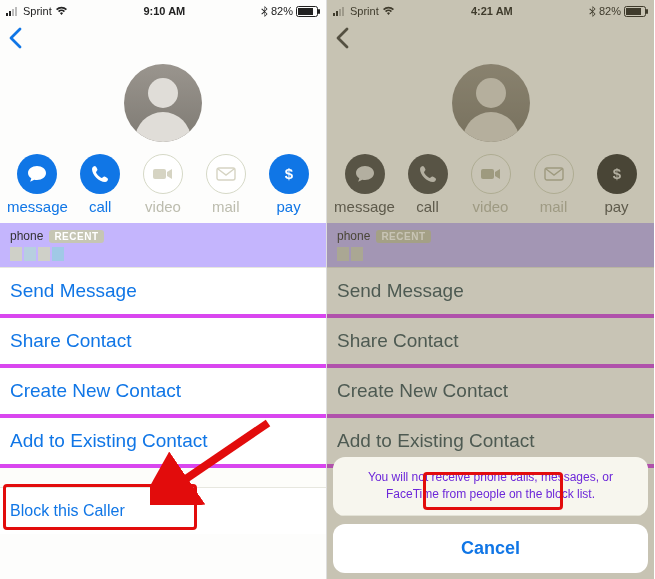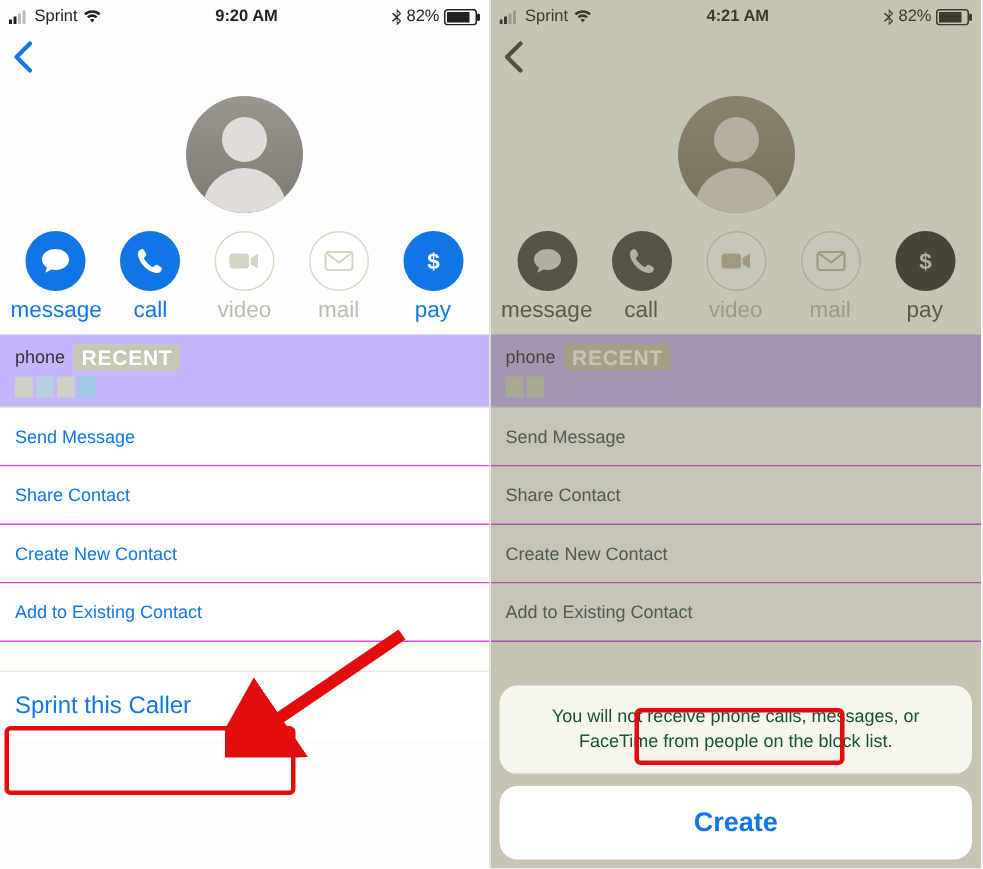--- a/index.html
+++ b/index.html
@@ -25,36 +25,36 @@
   .action { display: flex; flex-direction: column; align-items: center; gap: 4px; width: 56px; }
   .action .circ { width: 40px; height: 40px; border-radius: 50%; display: flex; align-items: center; justify-content: center; }
   .action .lbl { font-size: 15px; }
   .blue-fill { background: #1076e6; color: #fff; }
   .blue-outline { background: #fff; border: 1px solid #d6d9c7; color: #cfcfc2; }
   .blue-text { color: #1076e6; }
   .grey-text { color: #bcbcae; }
 
   .section { padding: 6px 10px 4px 10px; border-bottom: 1px solid #e7e7df; background: #c4b5fd; }
   .field-label { font-size: 12px; color: #333; display: flex; align-items: center; gap: 6px; }
-  .badge { background: #c6c6b4; color: #fff; font-size: 14px; padding: 1px 5px; border-radius: 3px; font-weight: 600; letter-spacing: 0.5px; }
+  .badge { background: #c6c6b4; color: #fff; font-size: 10px; padding: 1px 5px; border-radius: 3px; font-weight: 600; letter-spacing: 0.5px; }
   .blurred { margin-top: 4px; height: 16px; width: 60px; display: flex; gap: 2px; }
   .blurred span { display:inline-block; width: 12px; height: 14px; background: #cfd0c8; }
   .blurred span.b1 { background: #b7cfe0; }
   .blurred span.b2 { background: #a0c9e6; }
 
-  .list-item { padding: 12px 10px; border-bottom: 1px solid #d946ef; font-size: 12px; color: #1076e6; background: #fff; }
+  .list-item { padding: 12px 10px; border-bottom: 4px solid #d946ef; font-size: 19px; color: #1076e6; background: #fff; }
   .spacer { height: 20px; background: #fdfdfa; border-bottom: 1px solid #e7e7df; }
   .block-item { padding: 14px 10px; font-size: 16px; color: #1076e6; background: #fff; }
 
   .red-box { position: absolute; border: 3px solid #e20c0c; border-radius: 4px; z-index: 20; pointer-events: none; }
 
   
   .sheet-wrap { position: absolute; left: 6px; right: 6px; bottom: 6px; z-index: 10; }
   .sheet { background: #f7f6ee; border-radius: 12px; overflow: hidden; margin-bottom: 8px; }
-  .sheet-msg { text-align: center; font-size: 12px; color: #14532d; padding: 12px 18px; border-bottom: 1px solid #e3e2d6; line-height: 1.4; }
+  .sheet-msg { text-align: center; font-size: 12px; color: #6d28d9; padding: 12px 18px; border-bottom: 1px solid #e3e2d6; line-height: 1.4; }
   .sheet-btn { text-align: center; padding: 14px 0; font-size: 18px; }
   .sheet-btn.destructive { color: #e64b2f; }
   .sheet-cancel { background: #fff; border-radius: 12px; text-align: center; padding: 14px 0; font-size: 18px; font-weight: 600; color: #1076e6; }
 
   svg { display: block; }
 </style>
 </head>
 <body>
 
 <div class="row">
@@ -70,21 +70,21 @@
               <rect x="9" y="1" width="2" height="9" fill="#bbb"></rect>
             </svg>
         </span>
         <span>Sprint</span>
         <span>
           <svg width="13" height="10" viewBox="0 0 13 10">
               <path d="M6.5 9 L5 7.2 A2 2 0 0 1 8 7.2 Z M3 5 A5 5 0 0 1 10 5 L8.8 6.2 A3.3 3.3 0 0 0 4.2 6.2 Z M1 3 A8 8 0 0 1 12 3 L10.8 4.2 A6.2 6.2 0 0 0 2.2 4.2 Z" fill="#222"></path>
             </svg>
         </span>
       </div>
-      <div class="sb-center">9:20 AM</div>
+      <div class="sb-center">9:10 AM</div>
       <div class="sb-right">
         <span>
           <svg width="7" height="11" viewBox="0 0 7 11">
               <path d="M3.5 0 L6.5 3 L4 5.5 L6.5 8 L3.5 11 L3.5 6.3 L1 8.5 L0.3 7.8 L3 5.5 L0.3 3.2 L1 2.5 L3.5 4.7 Z M4 1.6 L4 4.5 L5.4 3 Z M4 6.5 L4 9.4 L5.4 8 Z" fill="#222"></path>
             </svg>
         </span>
         <span>82%</span>
         <span>
           <svg width="24" height="11" viewBox="0 0 24 11">
               <rect x="0.5" y="0.5" width="21" height="10" rx="2" fill="none" stroke="#222"></rect>
@@ -166,21 +166,21 @@
           <span></span>
           <span class="b2"></span>
       </div>
     </div>
 
     <div class="list-item">Send Message</div>
     <div class="list-item">Share Contact</div>
     <div class="list-item">Create New Contact</div>
     <div class="list-item">Add to Existing Contact</div>
     <div class="spacer"></div>
-    <div class="block-item">Sprint this Caller</div>
+    <div class="block-item">Block this Caller</div>
 
     <div class="red-box" style="left:3px; top:484px; width:194px; height:46px;"></div>
 
     <svg style="position:absolute; left:150px; top:415px; z-index:20;" width="130" height="90" viewBox="0 0 130 90">
       <defs>
           <marker id="ah1" markerWidth="8" markerHeight="8" refX="2" refY="4" orient="auto">
             <path d="M0 0 L8 4 L0 8 Z" fill="#e20c0c"></path>
           </marker>
         </defs>
       <line x1="118" y1="8" x2="24" y2="72" stroke="#e20c0c" stroke-width="8" marker-end="url(#ah1)"></line>
@@ -298,19 +298,19 @@
     <div class="list-item" style="color:#3a5560;">Share Contact</div>
     <div class="list-item" style="color:#3a5560;">Create New Contact</div>
     <div class="list-item" style="color:#3a5560;">Add to Existing Contact</div>
 
     <div class="dim-overlay"></div>
 
     <div class="sheet-wrap">
       <div class="sheet">
         <div class="sheet-msg">You will not receive phone calls, messages, or FaceTime from people on the block list.</div>
       </div>
-      <div class="sheet-cancel">Create</div>
+      <div class="sheet-cancel">Cancel</div>
     </div>
 
     <div class="red-box" style="left:96px; top:472px; width:140px; height:38px;"></div>
   </div>
 
 </div>
 
 </body></html>

